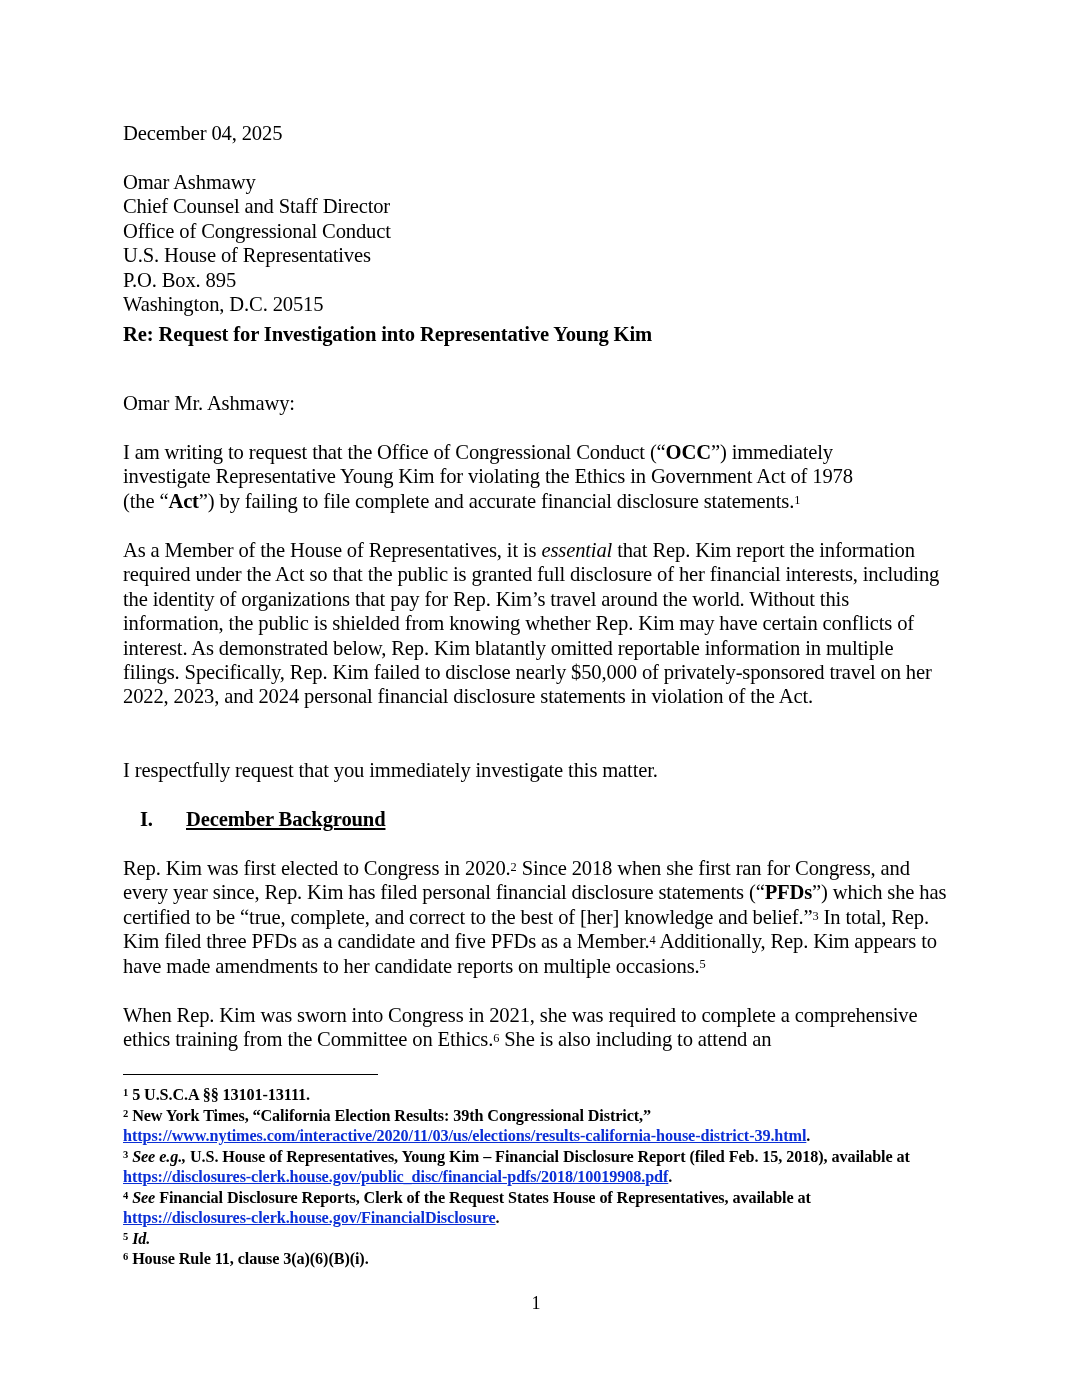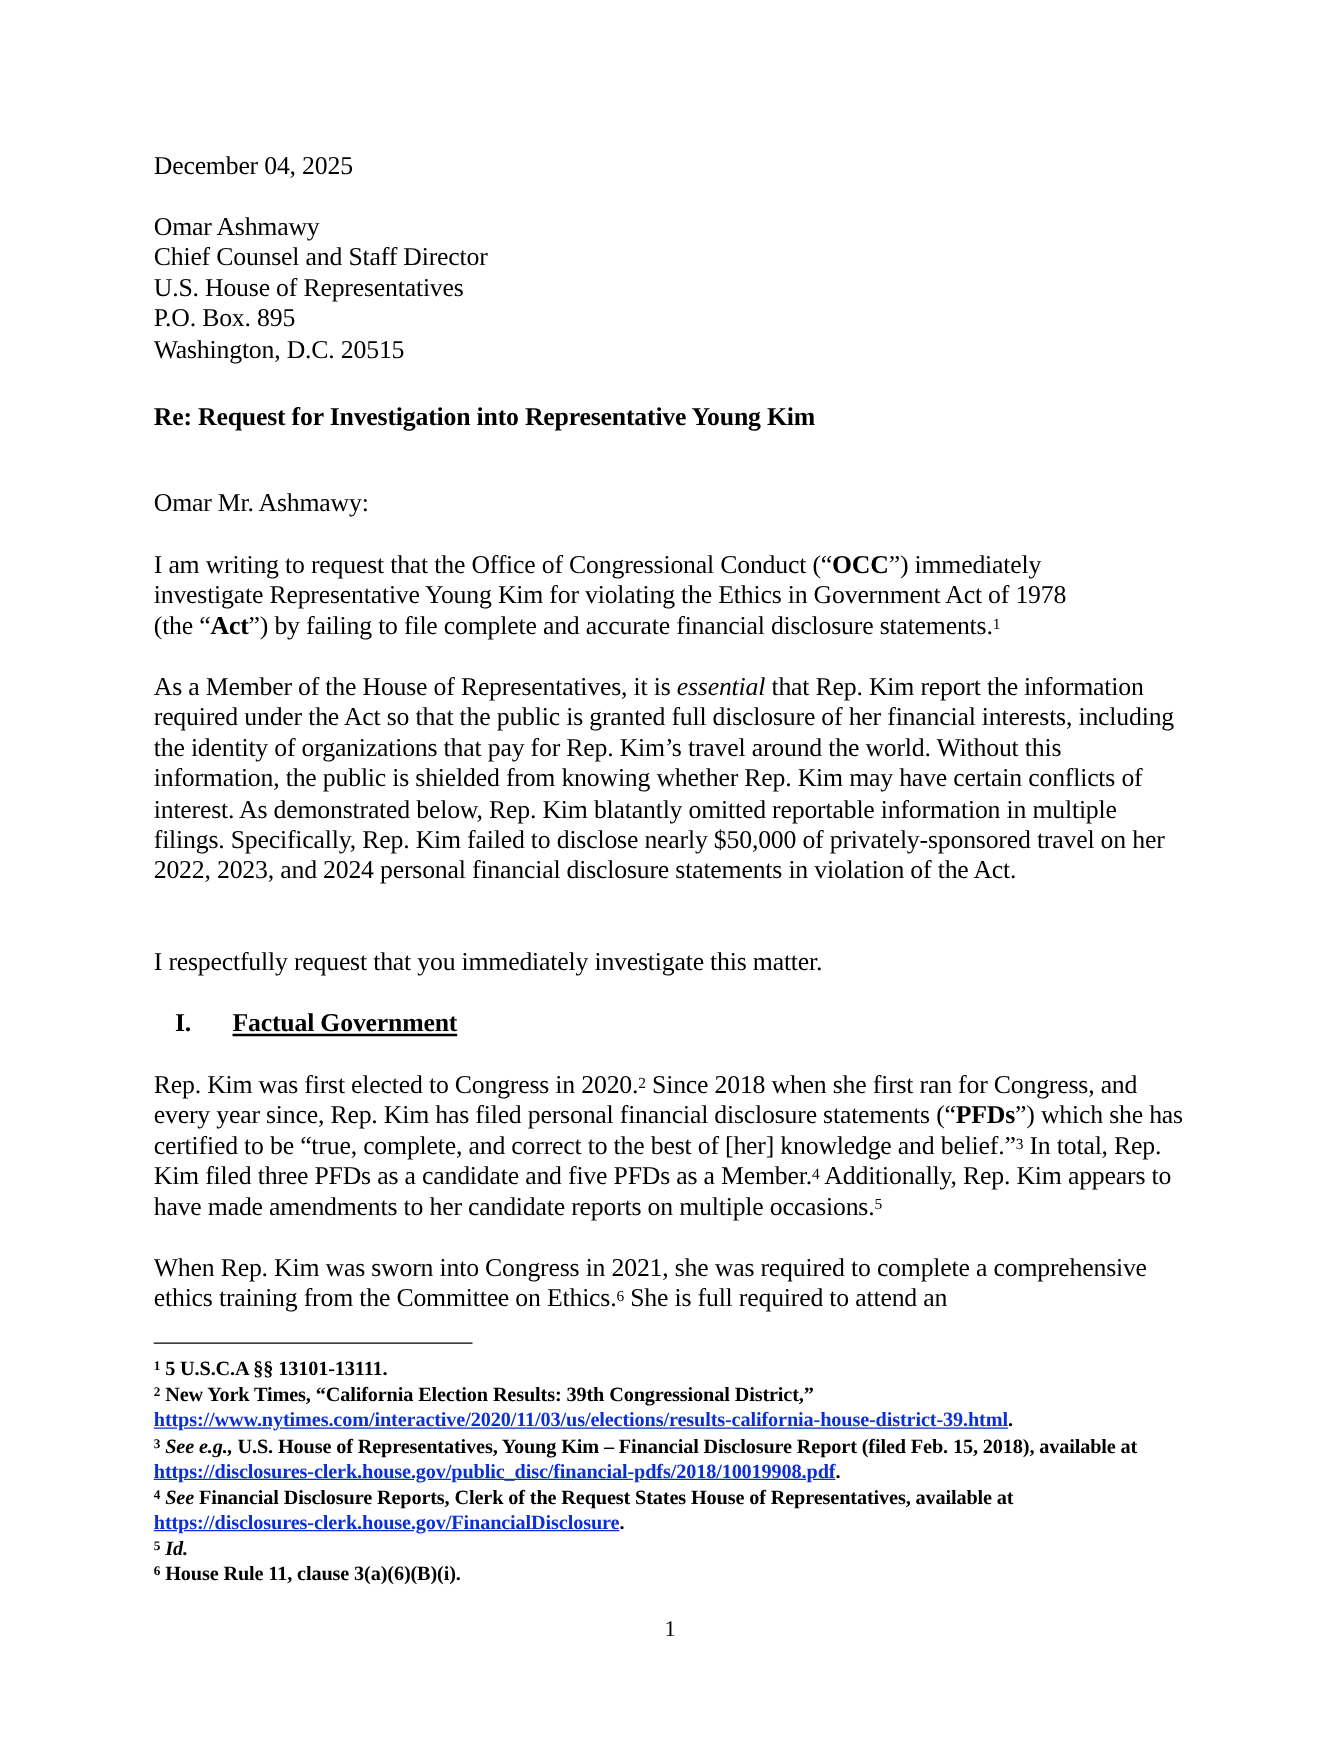--- a/index.html
+++ b/index.html
@@ -21,40 +21,41 @@
 </head>
 <body>
 
 <div class="page body-text">
 
   <p class="blk" style="top:121px">December 04, 2025</p>
 
   <div class="blk" style="top:170px">
     <div>Omar Ashmawy</div>
     <div>Chief Counsel and Staff Director</div>
+    <div>Office of Congressional Conduct</div>
     <div>U.S. House of Representatives</div>
     <div>P.O. Box. 895</div>
     <div>Washington, D.C. 20515</div>
   </div>
 
   <p class="blk" style="top:322px; font-weight:bold">Re: Request for Investigation into Representative Young Kim</p>
 
   <p class="blk" style="top:391px">Omar Mr. Ashmawy:</p>
 
   <p class="blk" style="top:440px; width:760px"><span>I am writing to request that the Office of Congressional Conduct (“</span><b>OCC</b><span>”) immediately investigate Representative Young Kim for violating the Ethics in Government Act of 1978 (the “</span><b>Act</b><span>”) by failing to file complete and accurate financial disclosure statements.</span><sup>1</sup></p>
 
   <p class="blk" style="top:538px"><span>As a Member of the House of Representatives, it is </span><i>essential</i><span> that Rep. Kim report the information required under the Act so that the public is granted full disclosure of her financial interests, including the identity of organizations that pay for Rep. Kim’s travel around the world. Without this information, the public is shielded from knowing whether Rep. Kim may have certain conflicts of interest. As demonstrated below, Rep. Kim blatantly omitted reportable information in multiple filings. Specifically, Rep. Kim failed to disclose nearly $50,000 of privately-sponsored travel on her 2022, 2023, and 2024 personal financial disclosure statements in violation of the Act.</span></p>
 
   <p class="blk" style="top:758px">I respectfully request that you immediately investigate this matter.</p>
 
-  <div class="heading" style="top:807px"><span class="num">I.</span><span>Factual Government</span></div>
+  <div class="heading" style="top:807px"><span class="num">I.</span><span>December Background</span></div>
 
   <p class="blk" style="top:856px"><span>Rep. Kim was first elected to Congress in 2020.</span><sup>2</sup><span> Since 2018 when she first ran for Congress, and every year since, Rep. Kim has filed personal financial disclosure statements (“</span><b>PFDs</b><span>”) which she has certified to be “true, complete, and correct to the best of [her] knowledge and belief.”</span><sup>3</sup><span> In total, Rep. Kim filed three PFDs as a candidate and five PFDs as a Member.</span><sup>4</sup><span> Additionally, Rep. Kim appears to have made amendments to her candidate reports on multiple occasions.</span><sup>5</sup></p>
 
-  <p class="blk" style="top:1003px; width:820px"><span>When Rep. Kim was sworn into Congress in 2021, she was required to complete a comprehensive ethics training from the Committee on Ethics.</span><sup>6</sup><span> She is full required to attend an</span></p>
+  <p class="blk" style="top:1003px; width:820px"><span>When Rep. Kim was sworn into Congress in 2021, she was required to complete a comprehensive ethics training from the Committee on Ethics.</span><sup>6</sup><span> She is also including to attend an</span></p>
 
   <div class="rule"></div>
 
   <div class="fn" style="top:1085px"><sup>1</sup> <span>5 U.S.C.A §§ 13101-13111.</span></div>
 
   <div class="fn" style="top:1106px"><sup>2</sup> <span>New York Times, “California Election Results: 39th Congressional District,”</span><br><a class="link">https://www.nytimes.com/interactive/2020/11/03/us/elections/results-california-house-district-39.html</a><span>.</span></div>
 
   <div class="fn" style="top:1147px"><sup>3</sup> <i>See e.g.,</i><span> U.S. House of Representatives, Young Kim – Financial Disclosure Report (filed Feb. 15, 2018), available at </span><a class="link">https://disclosures-clerk.house.gov/public_disc/financial-pdfs/2018/10019908.pdf</a><span>.</span></div>
 
   <div class="fn" style="top:1188px"><sup>4</sup> <i>See</i><span> Financial Disclosure Reports, Clerk of the Request States House of Representatives, available at</span><br><a class="link">https://disclosures-clerk.house.gov/FinancialDisclosure</a><span>.</span></div>

